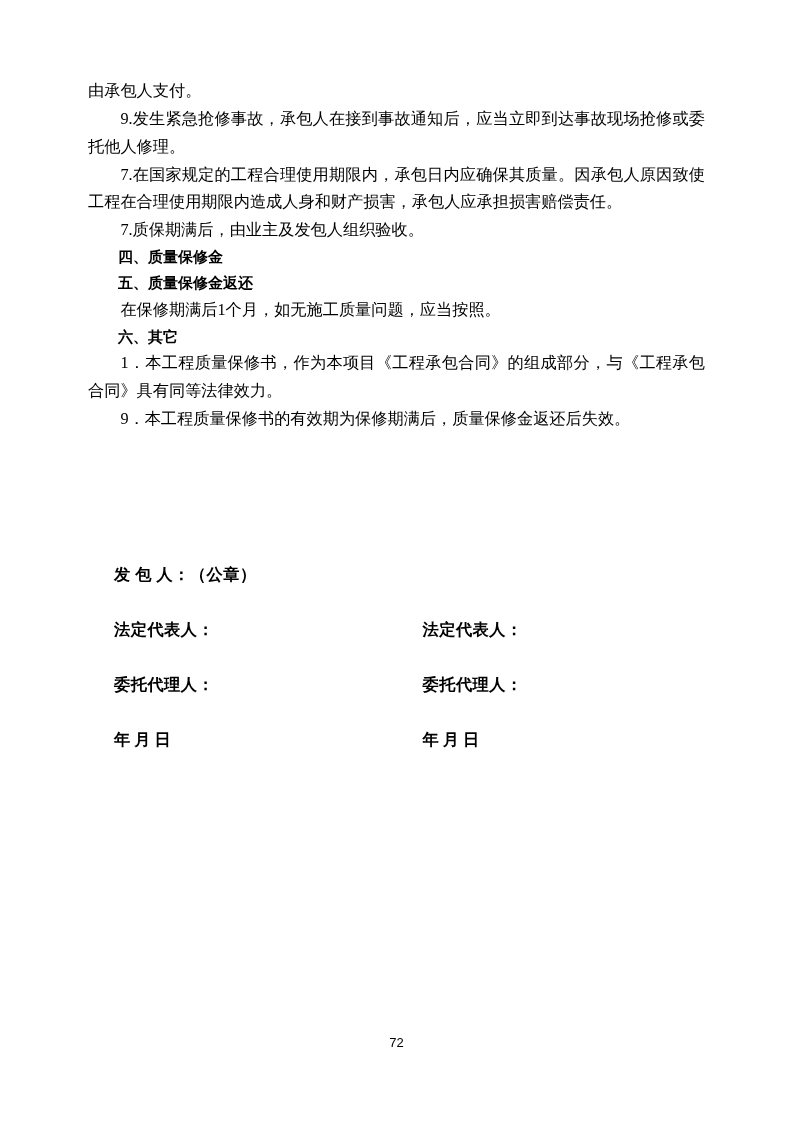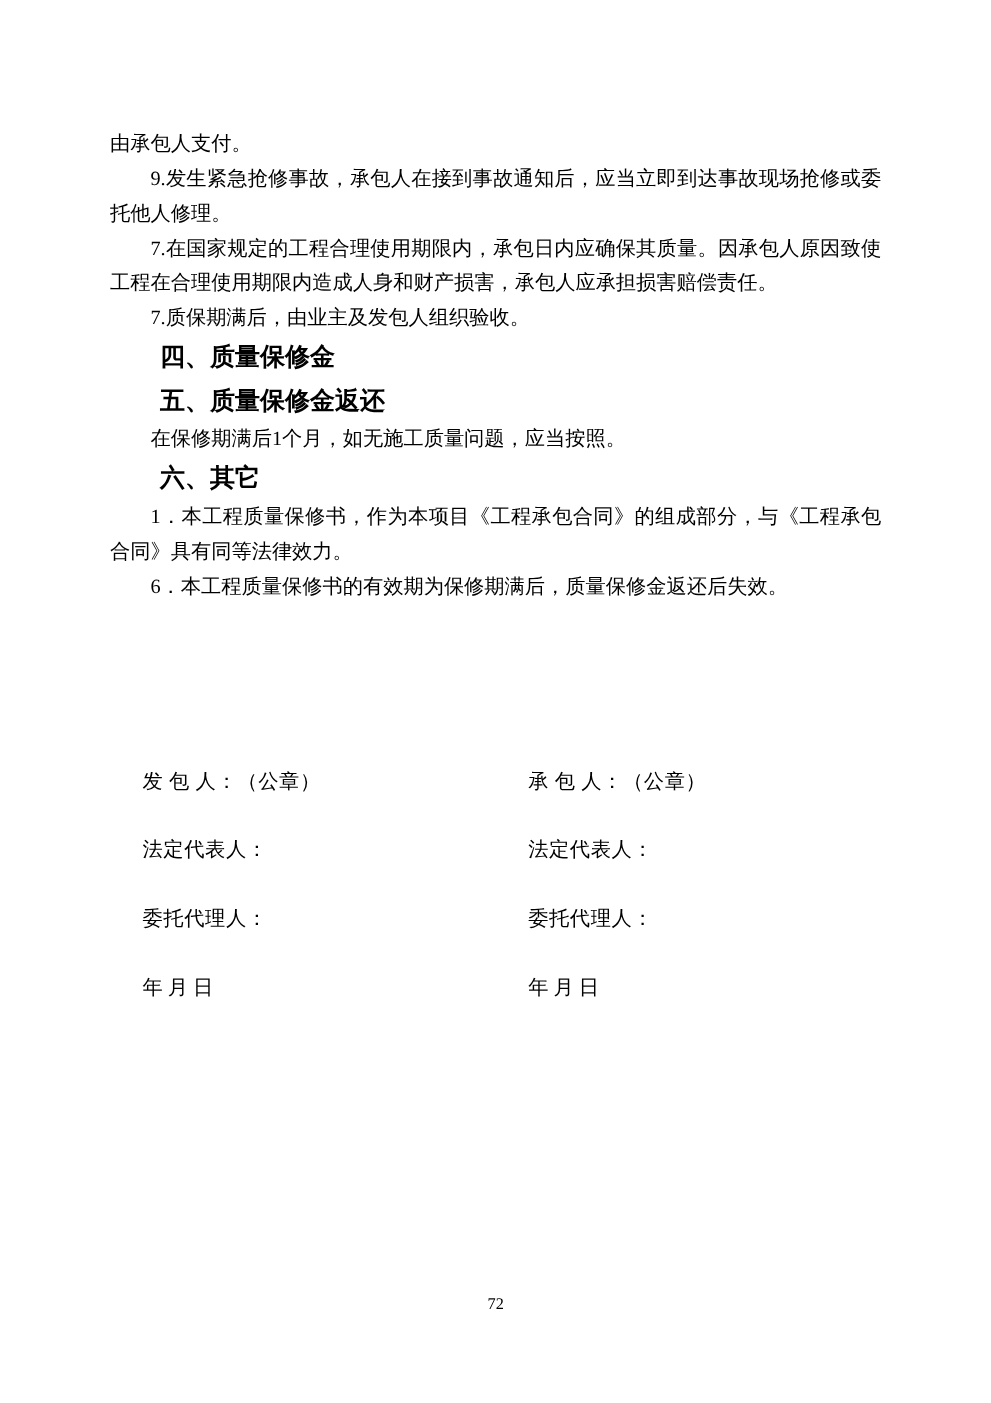--- a/index.html
+++ b/index.html
@@ -15,92 +15,92 @@
     position: relative;
     overflow: hidden;
   }
   .page {
     position: absolute;
     left: 0;
     top: 0;
     width: 793px;
     height: 1122px;
     box-sizing: border-box;
-    padding: 102px 88px 40px 88px;
+    padding: 78px 88px 40px 88px;
   }
   .body-text {
     font-size: 16.2px;
     line-height: 1.72;
     text-align: justify;
     text-justify: inter-ideograph;
   }
   p {
     margin: 0;
   }
   .indent {
     text-indent: 2em;
   }
   .heading {
     font-weight: bold;
     text-indent: 2em;
-    font-size: 20px;
+    font-size: 15px;
     line-height: 1.72;
   }
   .sig-block {
     margin-top: 130px;
     font-size: 16.2px;
   }
   .sig-row {
     display: flex;
     margin-bottom: 33px;
+    font-weight: bold;
   }
   .sig-col {
     width: 320px;
     padding-left: 26px;
     box-sizing: border-box;
     letter-spacing: 0.5px;
   }
   .sig-col.dateline {
     letter-spacing: 0;
   }
   .page-number {
     position: absolute;
     left: 0;
     right: 0;
     top: 1035px;
     text-align: center;
     font-size: 13px;
-    font-family: Liberation Serif, serif;
+    font-family: Liberation Sans, sans-serif;
   }
 </style>
 </head>
 <body>
 
 <div class="page">
 
   <div class="body-text">
     <p>由承包人支付。</p>
     <p class="indent">9.发生紧急抢修事故，承包人在接到事故通知后，应当立即到达事故现场抢修或委托他人修理。</p>
     <p class="indent">7.在国家规定的工程合理使用期限内，承包日内应确保其质量。因承包人原因致使工程在合理使用期限内造成人身和财产损害，承包人应承担损害赔偿责任。</p>
     <p class="indent">7.质保期满后，由业主及发包人组织验收。</p>
 
     <p class="heading">四、质量保修金</p>
 
     <p class="heading">五、质量保修金返还</p>
     <p class="indent">在保修期满后1个月，如无施工质量问题，应当按照。</p>
 
     <p class="heading">六、其它</p>
     <p class="indent">1．本工程质量保修书，作为本项目《工程承包合同》的组成部分，与《工程承包合同》具有同等法律效力。</p>
-    <p class="indent">6．本工程质量保修书的有效期为保修期满后，质量保修金返还后失效。</p>
+    <p class="indent">9．本工程质量保修书的有效期为保修期满后，质量保修金返还后失效。</p>
   </div>
 
   <div class="sig-block">
     <div class="sig-row">
       <div class="sig-col">发 包 人：（公章）</div>
-      <div class="sig-col">承 包 人：（公章）</div>
     </div>
     <div class="sig-row">
       <div class="sig-col">法定代表人：</div>
       <div class="sig-col">法定代表人：</div>
     </div>
     <div class="sig-row">
       <div class="sig-col">委托代理人：</div>
       <div class="sig-col">委托代理人：</div>
     </div>
     <div class="sig-row">

